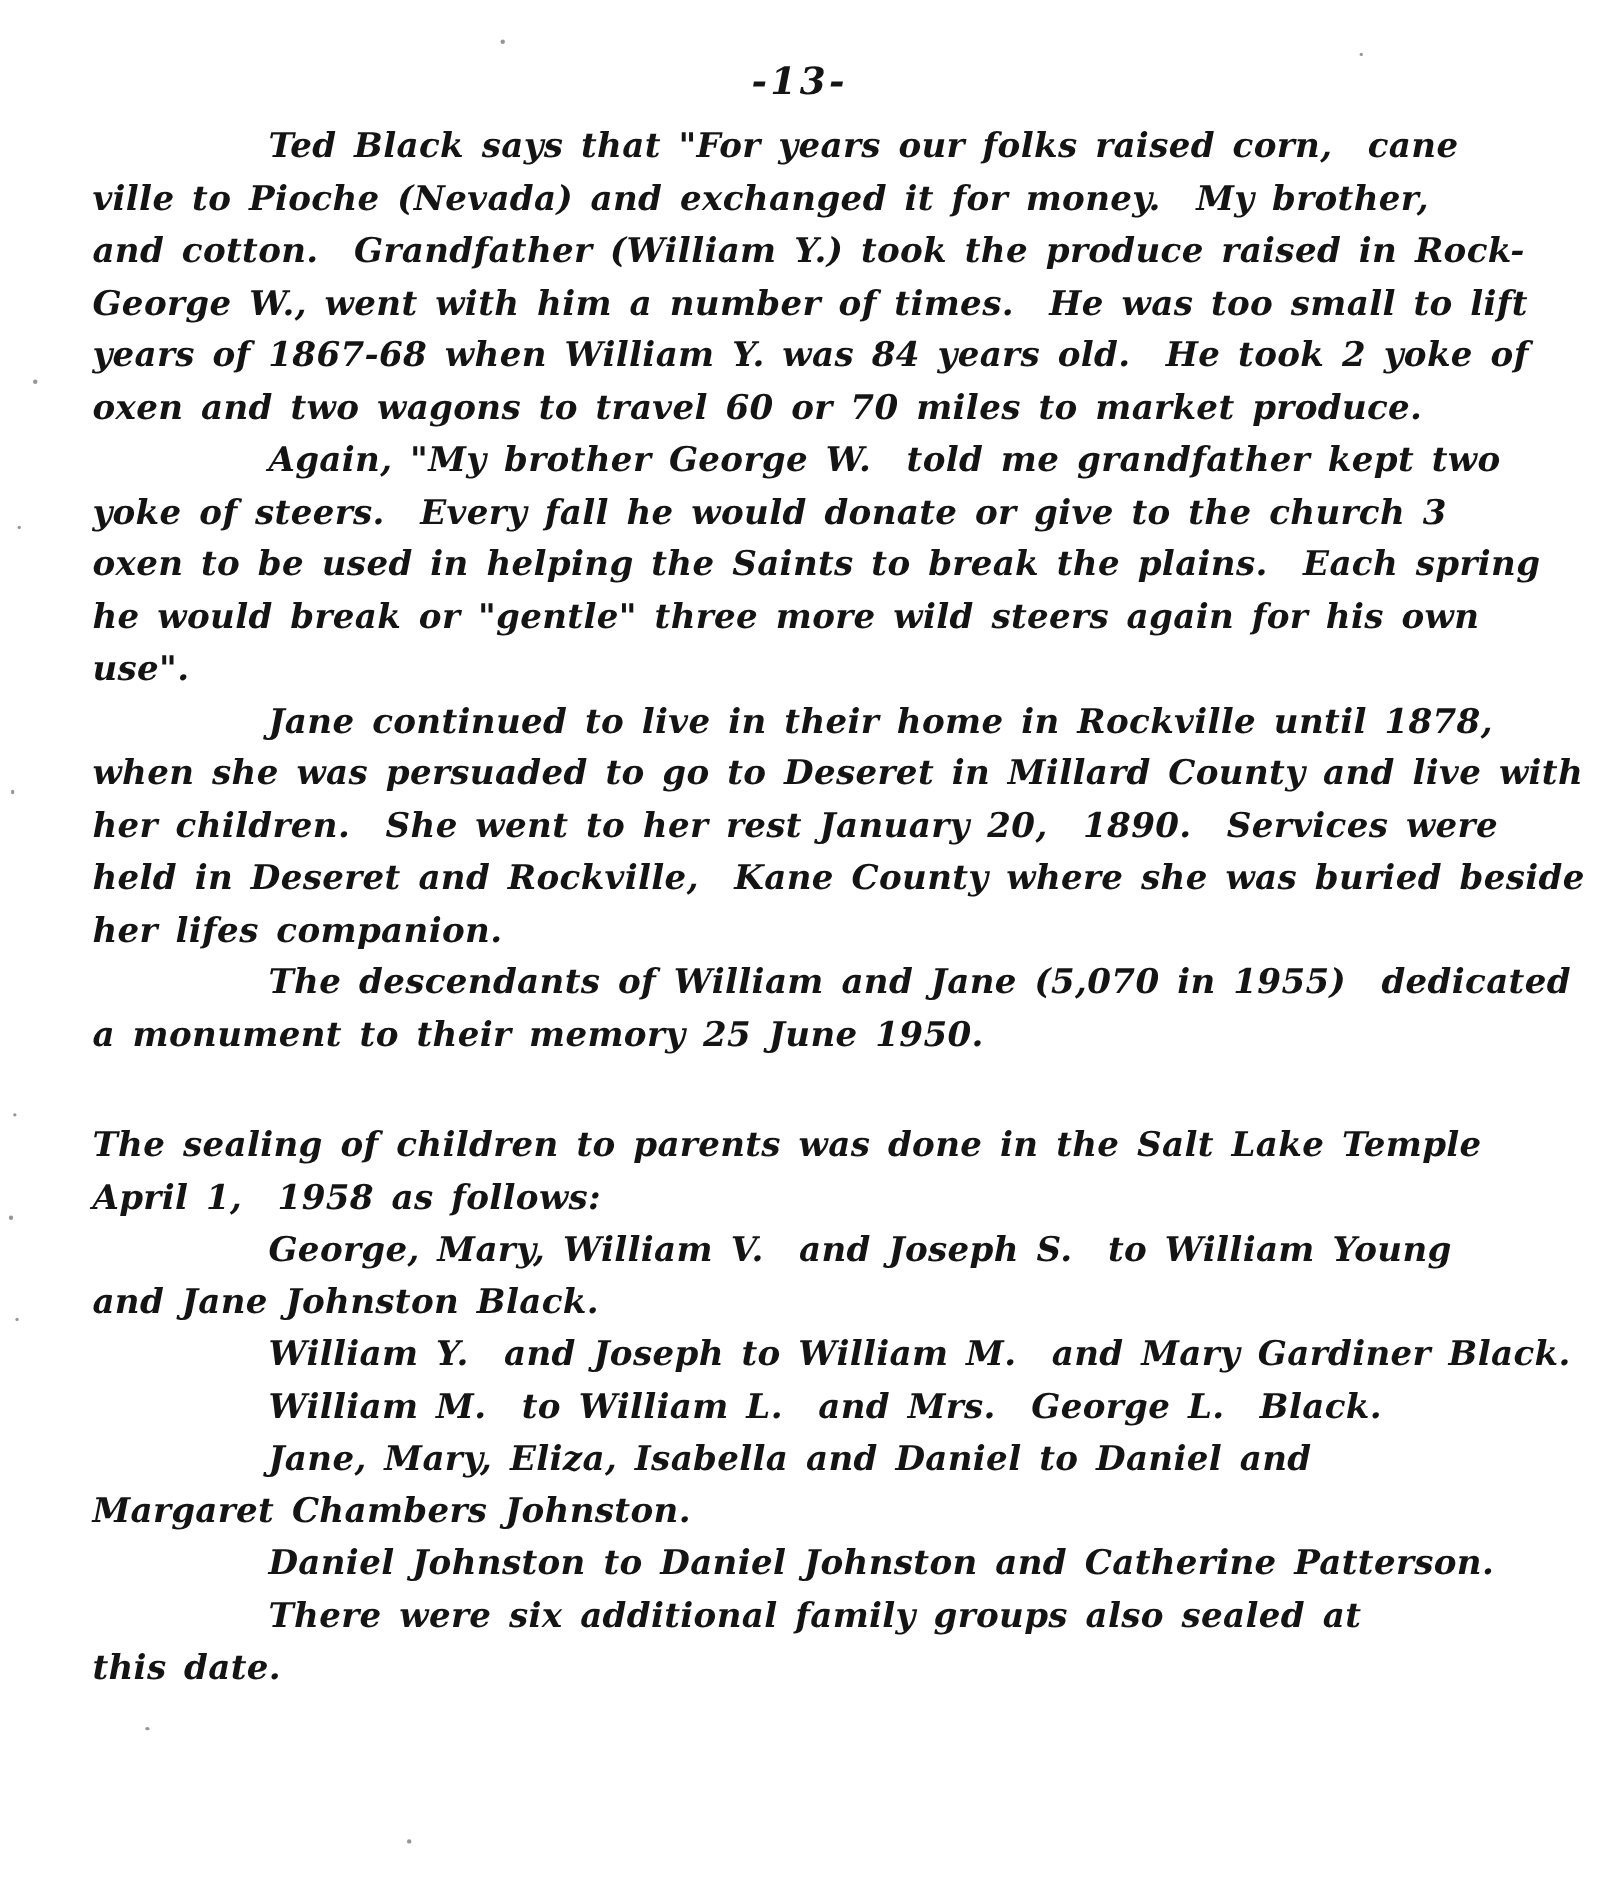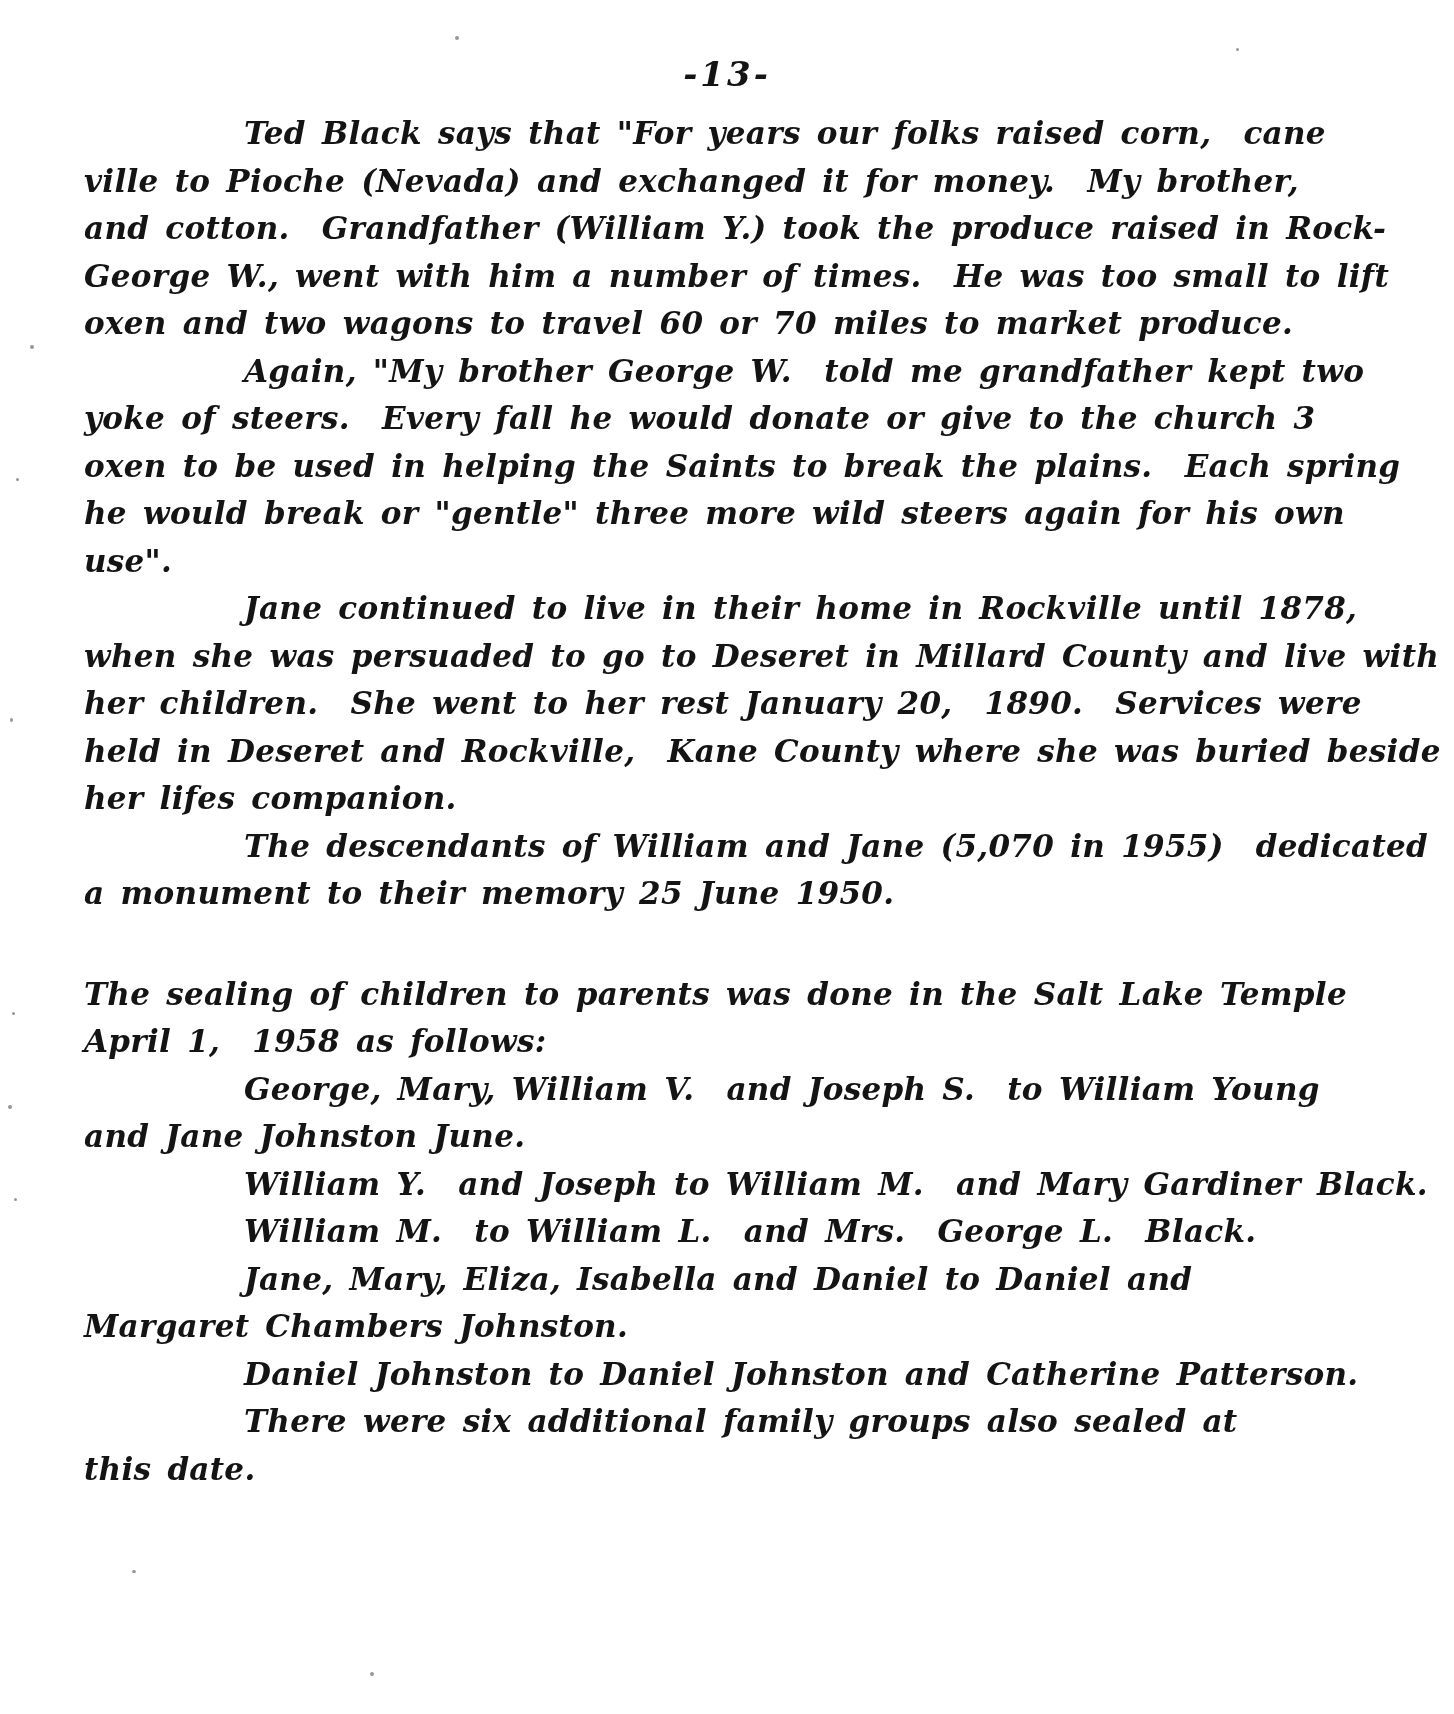--- a/index.html
+++ b/index.html
@@ -52,20 +52,21 @@
 
 <div class="page">
   <div class="pagenum">-13-</div>
 
   <div class="doc-body">
       <div class="paragraph">
         <div class="line ind">Ted Black says that "For years our folks raised corn,  cane</div>
         <div class="line">ville to Pioche (Nevada) and exchanged it for money.  My brother,</div>
         <div class="line">and cotton.  Grandfather (William Y.) took the produce raised in Rock-</div>
         <div class="line">George W., went with him a number of times.  He was too small to lift</div>
+        <div class="line">years of 1867-68 when William Y. was 84 years old.  He took 2 yoke of</div>
         <div class="line">oxen and two wagons to travel 60 or 70 miles to market produce.</div>
       </div>
       <div class="paragraph">
         <div class="line ind">Again, "My brother George W.  told me grandfather kept two</div>
         <div class="line">yoke of steers.  Every fall he would donate or give to the church 3</div>
         <div class="line">oxen to be used in helping the Saints to break the plains.  Each spring</div>
         <div class="line">he would break or "gentle" three more wild steers again for his own</div>
         <div class="line">use".</div>
       </div>
       <div class="paragraph">
@@ -78,21 +79,21 @@
       <div class="paragraph">
         <div class="line ind">The descendants of William and Jane (5,070 in 1955)  dedicated</div>
         <div class="line">a monument to their memory 25 June 1950.</div>
       </div>
       <div class="paragraph gap">
         <div class="line">The sealing of children to parents was done in the Salt Lake Temple</div>
         <div class="line">April 1,  1958 as follows:</div>
       </div>
       <div class="paragraph">
         <div class="line ind">George, Mary, William V.  and Joseph S.  to William Young</div>
-        <div class="line">and Jane Johnston June.</div>
+        <div class="line">and Jane Johnston Black.</div>
       </div>
       <div class="paragraph">
         <div class="line ind">William Y.  and Joseph to William M.  and Mary Gardiner Black.</div>
       </div>
       <div class="paragraph">
         <div class="line ind">William M.  to William L.  and Mrs.  George L.  Black.</div>
       </div>
       <div class="paragraph">
         <div class="line ind">Jane, Mary, Eliza, Isabella and Daniel to Daniel and</div>
         <div class="line">Margaret Chambers Johnston.</div>

